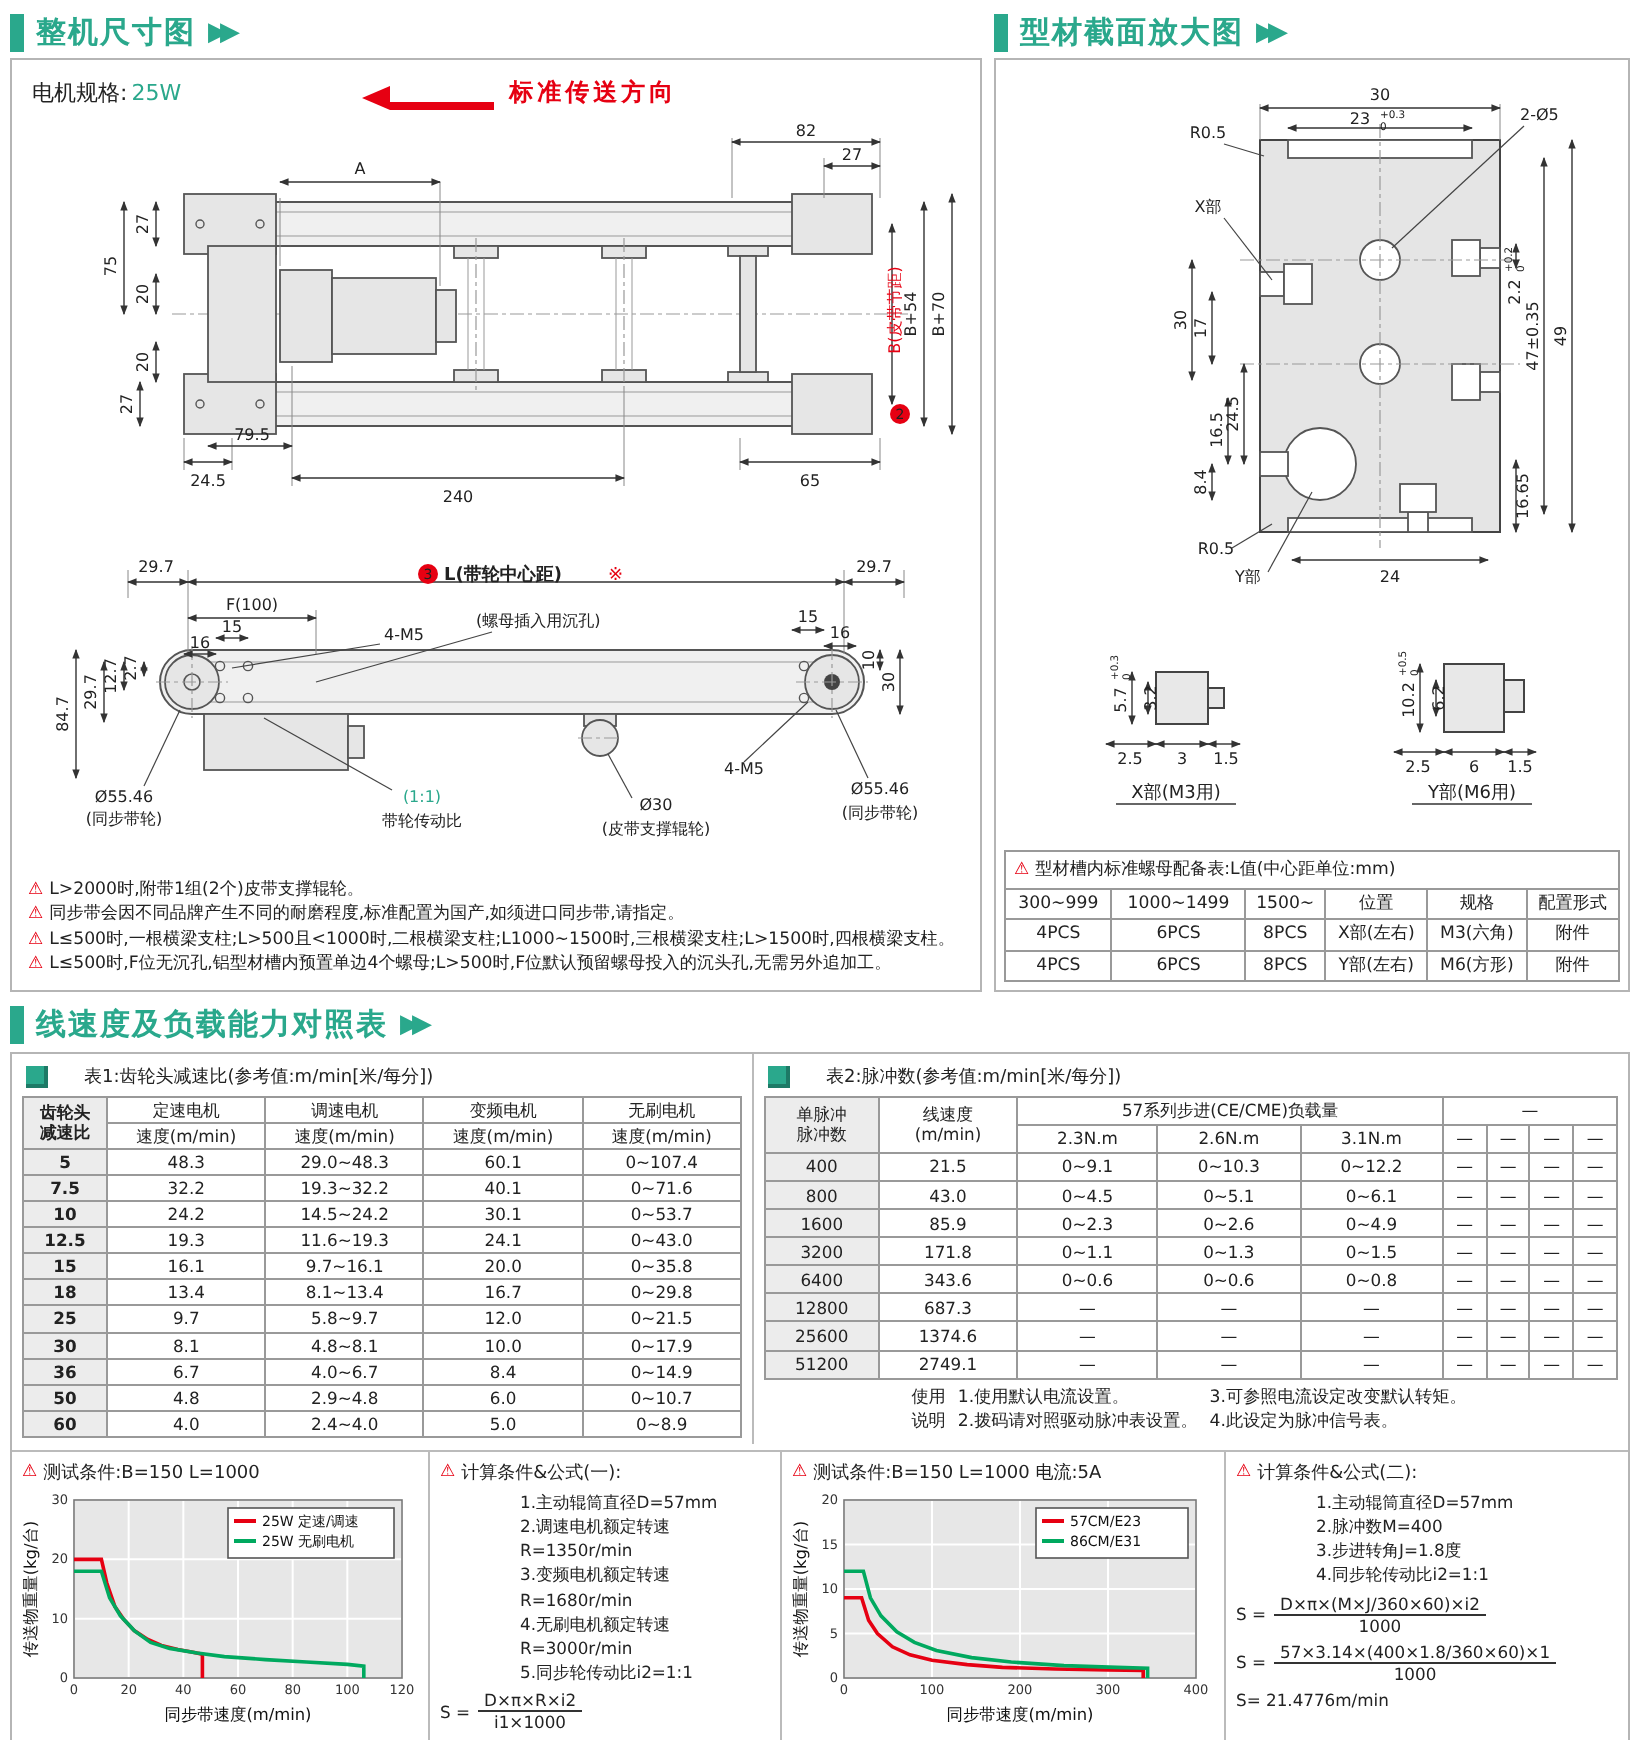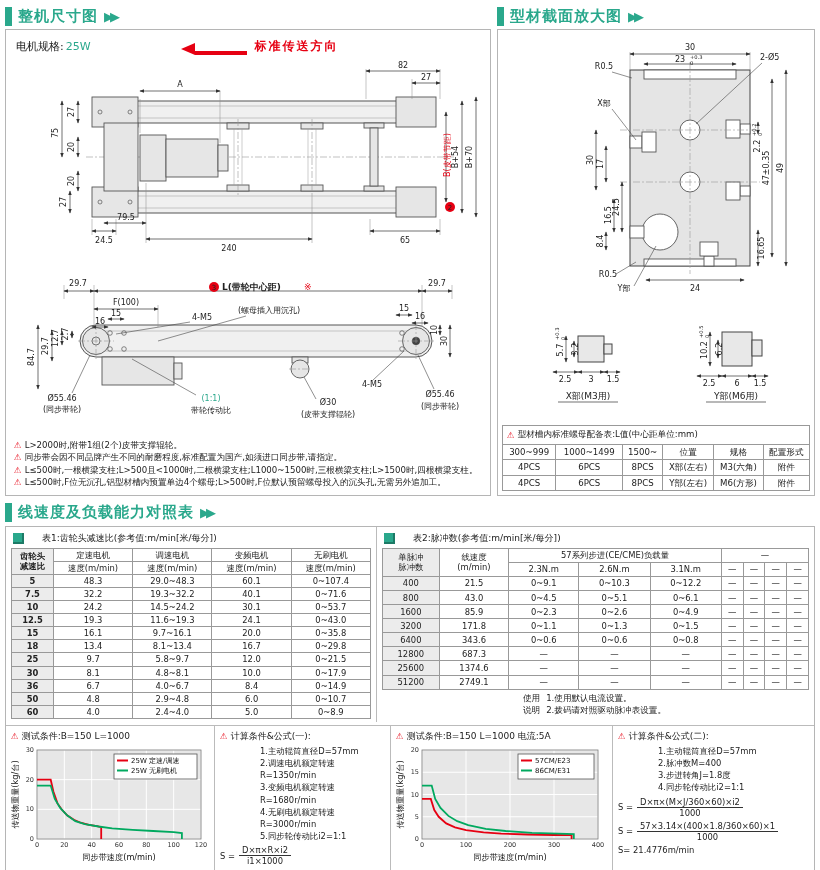--- a/index.html
+++ b/index.html
@@ -716,20 +716,24 @@
           </table>
           <div class="usage">
             <span class="ul">
               <span>使用</span>
               <span>说明</span>
             </span>
             <span class="ul">
                 <div class=""><span>1.使用默认电流设置。</span></div>
                 <div class=""><span>2.拨码请对照驱动脉冲表设置。</span></div>
               </span>
+            <span class="ul">
+                <div class=""><span>3.可参照电流设定改变默认转矩。</span></div>
+                <div class=""><span>4.此设定为脉冲信号表。</span></div>
+              </span>
           </div>
         </div>
       </div>
 
       <div class="bot-row">
         <div class="bcell bc1">
           <div class="tchead">
             <span class="warn">⚠</span>
             <span>测试条件:B=150  L=1000</span>
           </div>

